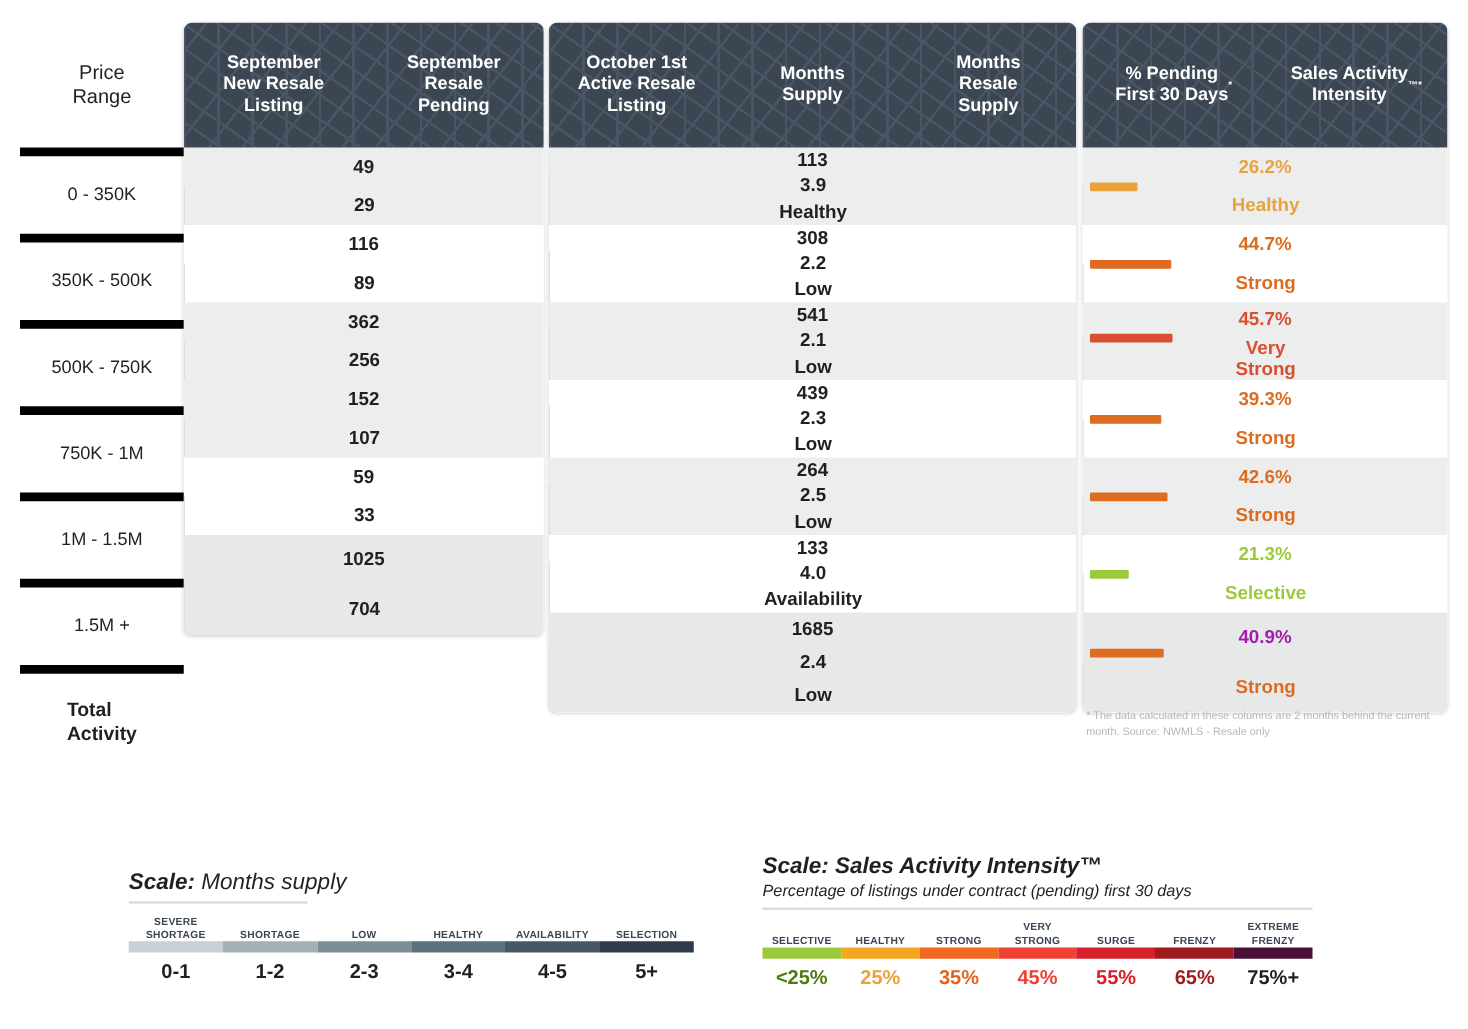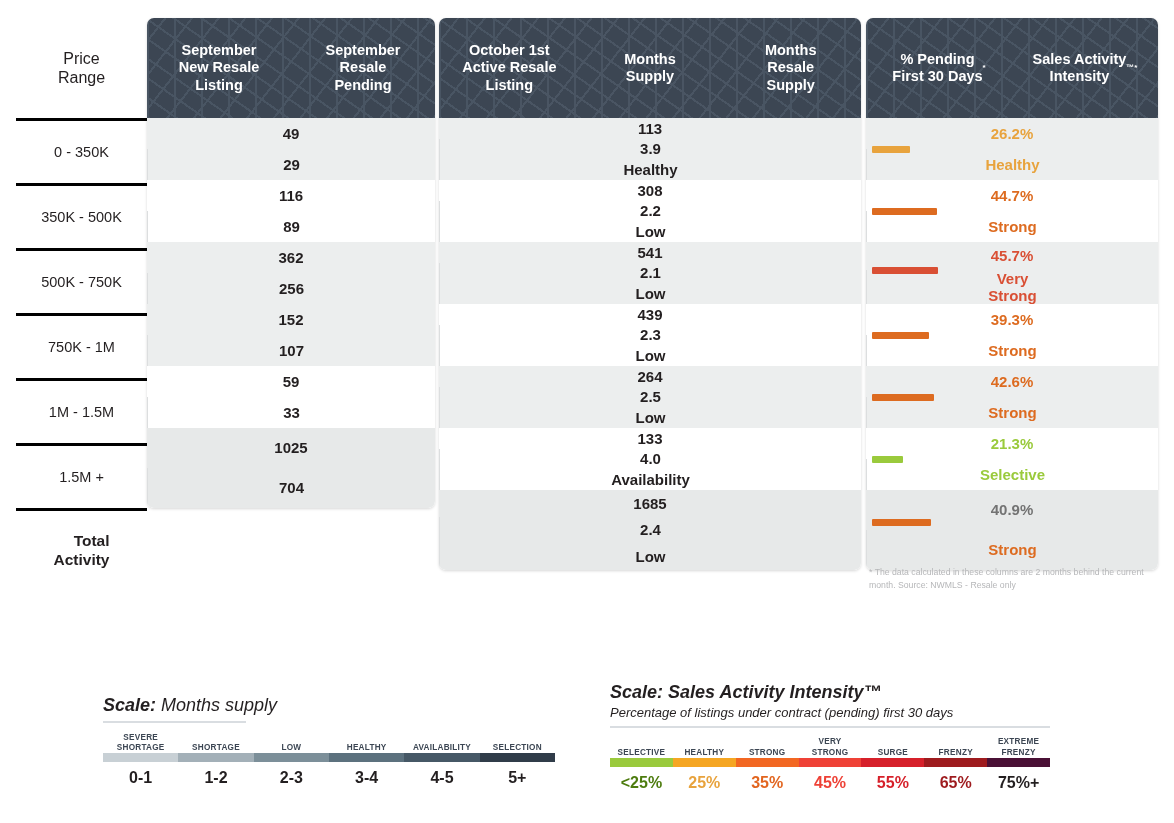--- a/index.html
+++ b/index.html
@@ -41,21 +41,21 @@
   .bcell{flex:1;display:flex;align-items:center;justify-content:center;
          text-align:center;font-weight:bold;font-size:15px;line-height:1.15;
          position:relative;box-sizing:border-box;}
   .bcell + .bcell{border-left:1px solid #dcdedf;}
 
   
   #pricecol{position:absolute;left:16px;top:18px;width:131px;}
   .pr-head{height:100px;display:flex;align-items:center;justify-content:center;
            text-align:center;font-weight:normal;font-size:16px;line-height:1.2;color:#231f20;}
   .pr-row{height:62px;display:flex;align-items:center;justify-content:center;
-          text-align:right;font-size:14.5px;color:#231f20;border-top:3px solid #000000;}
+          text-align:left;font-size:14.5px;color:#231f20;border-top:7px solid #000000;}
   .pr-row.total{height:80px;font-weight:bold;font-size:15.5px;line-height:1.2;}
 
   
   .barcell{position:relative;}
   .ibar{position:absolute;left:6px;bottom:-4px;height:7px;border-radius:1px;z-index:5;}
 
   #footnote{position:absolute;left:869px;top:566px;width:280px;
             font-size:8.7px;line-height:1.45;color:#b6b7b9;}
 
   
@@ -194,21 +194,21 @@
         </div>
         <div class="brow alt">
           <div class="bcell barcell" style="color: rgb(221, 107, 32);">42.6%<div class="ibar" style="background: rgb(221, 107, 32); width: 62px;"></div></div>
           <div class="bcell" style="color: rgb(221, 107, 32);">Strong</div>
         </div>
         <div class="brow">
           <div class="bcell barcell" style="color: rgb(154, 202, 60);">21.3%<div class="ibar" style="background: rgb(154, 202, 60); width: 31px;"></div></div>
           <div class="bcell" style="color: rgb(154, 202, 60);">Selective</div>
         </div>
         <div class="brow alt total">
-          <div class="bcell barcell" style="color: #737373;">40.9%<div class="ibar" style="background: rgb(221, 107, 32); width: 59px; bottom: 4px;"></div></div>
+          <div class="bcell barcell" style="color: #a21caf;">40.9%<div class="ibar" style="background: rgb(221, 107, 32); width: 59px; bottom: 4px;"></div></div>
           <div class="bcell" style="color: rgb(221, 107, 32);">Strong</div>
         </div>
       </div>
   </div>
 
   <div id="footnote">* The data calculated in these columns are 2 months behind the current month. Source: NWMLS  -  Resale only</div>
 </div>
 
 <div class="scale" id="scale-months">
   <div class="scale-title">

